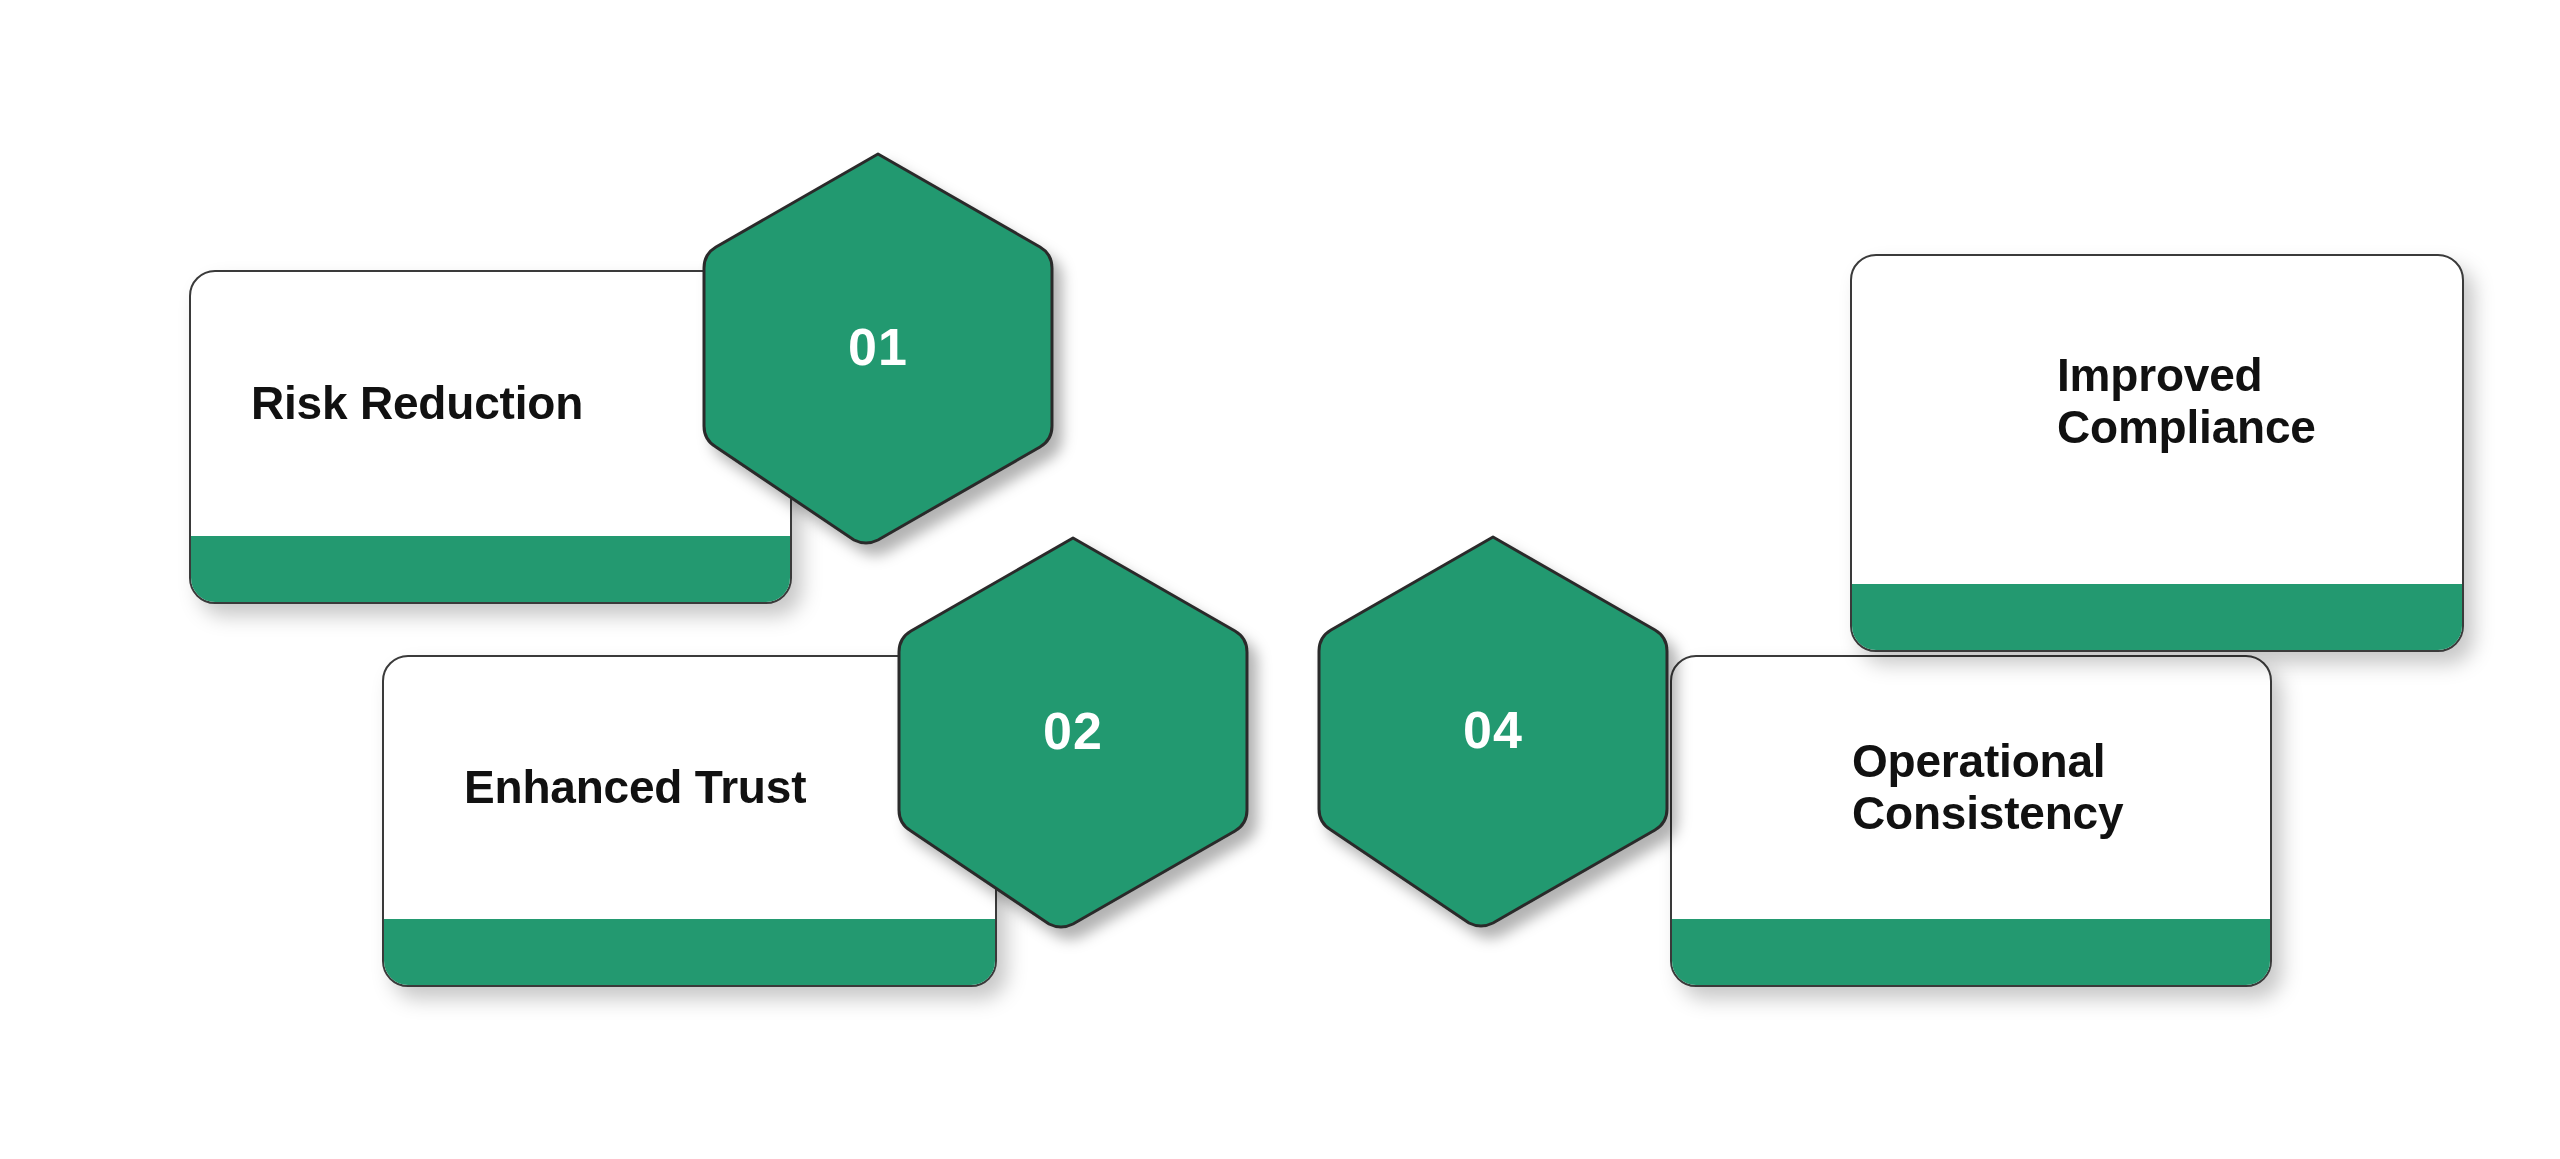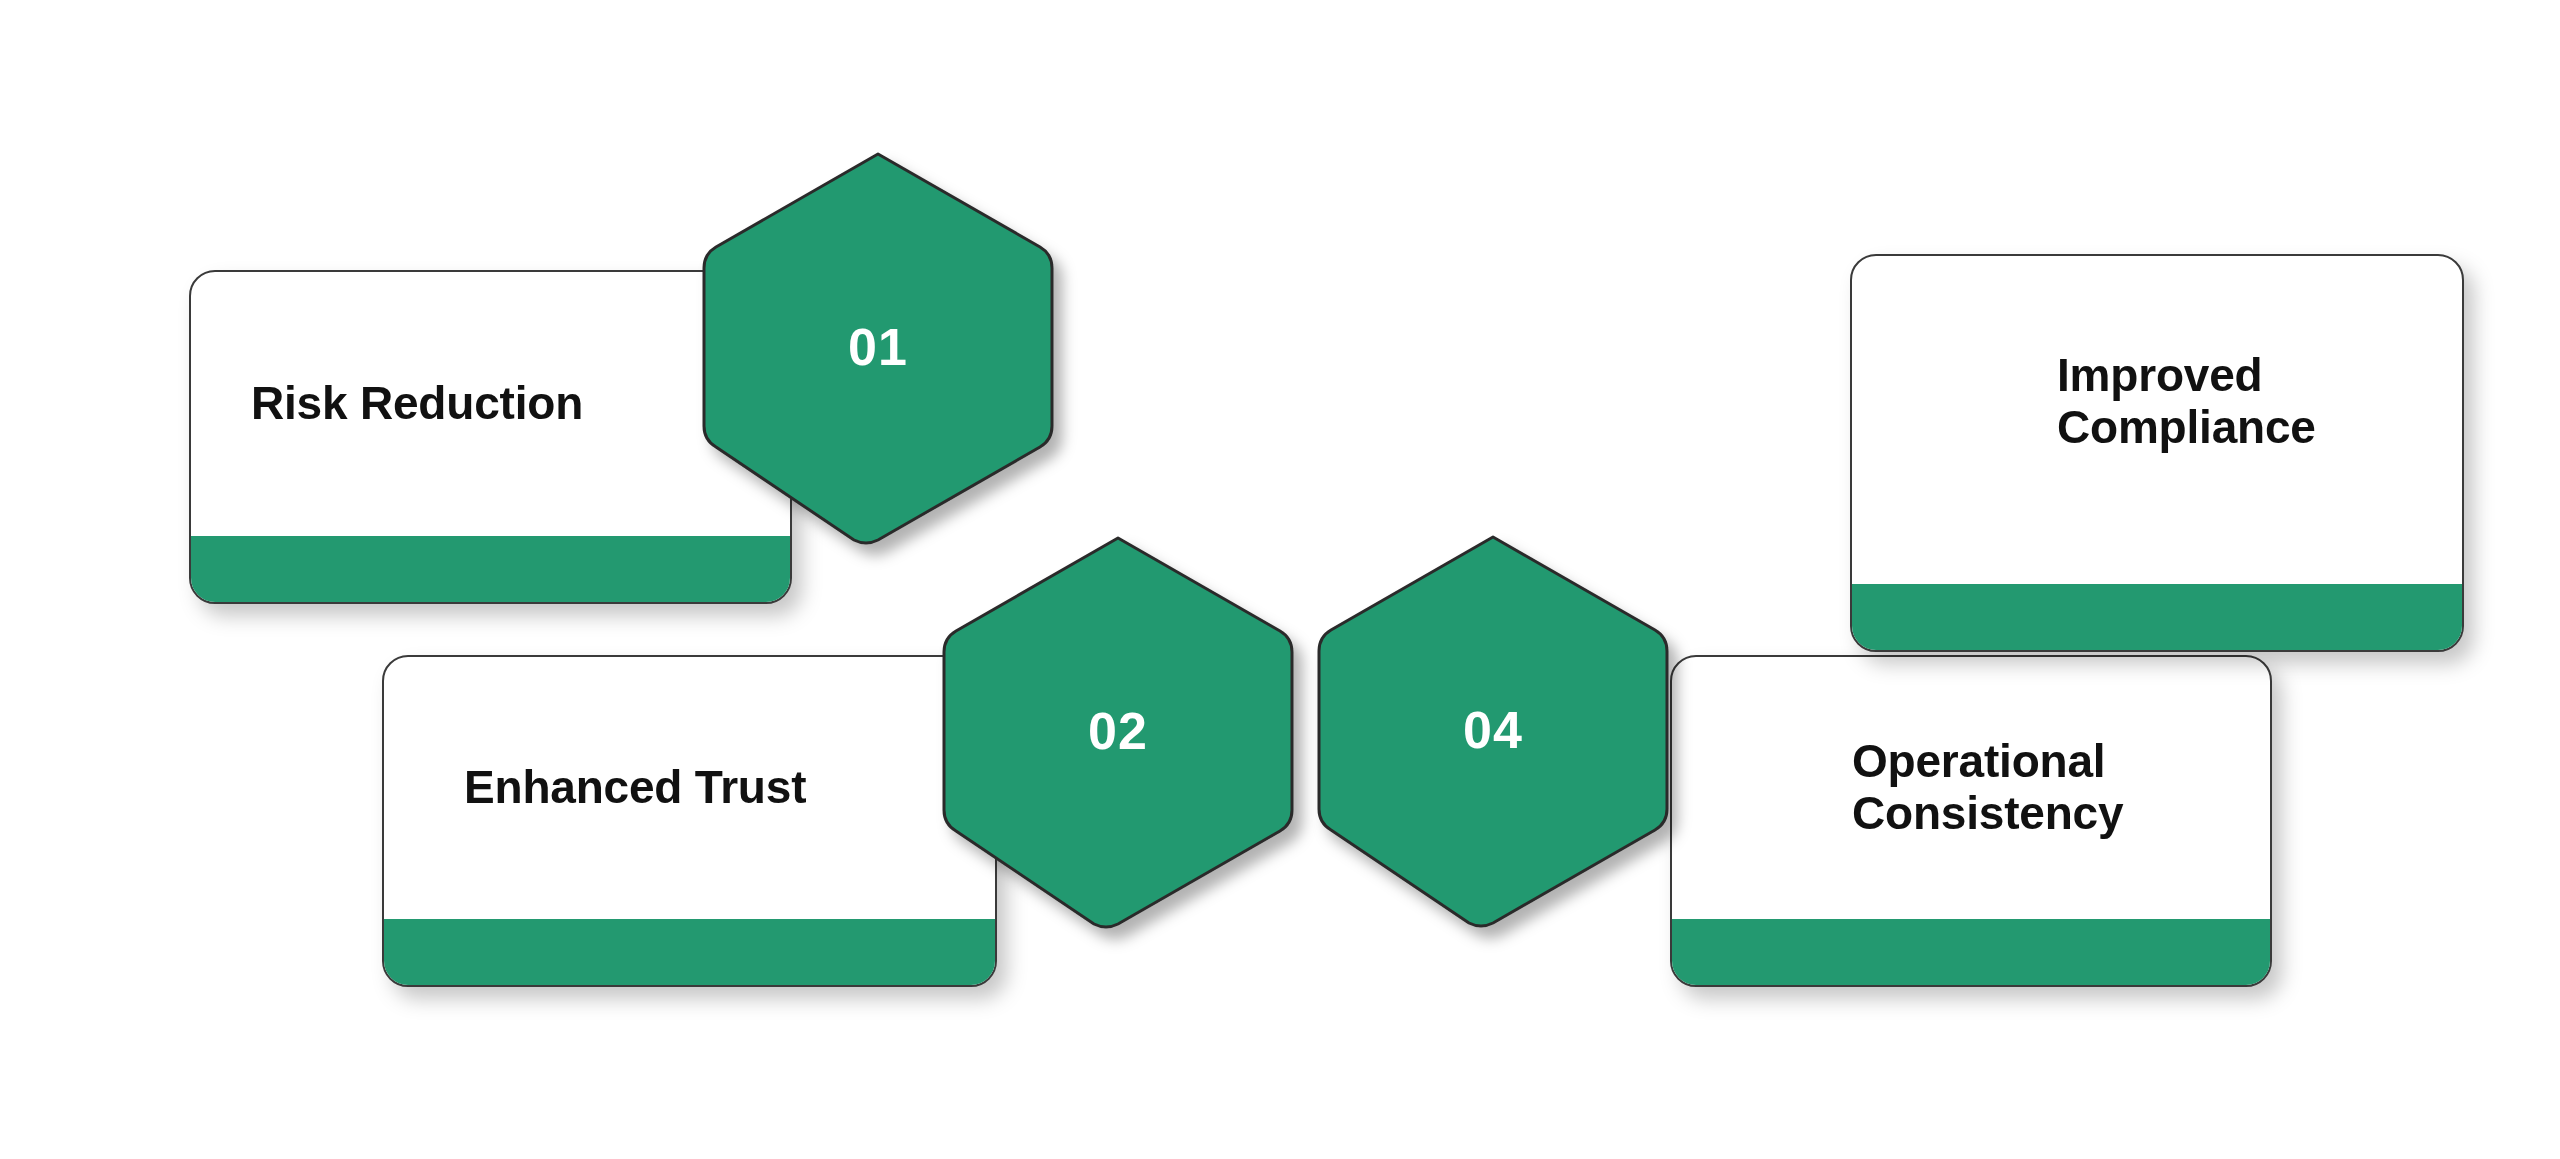--- a/index.html
+++ b/index.html
@@ -93,21 +93,21 @@
     align-items: center;
     justify-content: center;
     font-size: 52px;
     font-weight: 600;
     color: #ffffff;
     letter-spacing: 1px;
     pointer-events: none;
   }
 
   #hex-1 { left: 700px;  top: 148px; }
-  #hex-2 { left: 940px;  top: 532px; }
+  #hex-2 { left: 895px;  top: 532px; }
   #hex-3 { left: 1315px; top: 531px; }
   #hex-4 { left: 1505px; top: 147px; }
 </style>
 </head>
 <body>
 
 <div id="stage">
 
   <div class="card" id="card-1">
     <div class="card-body">

